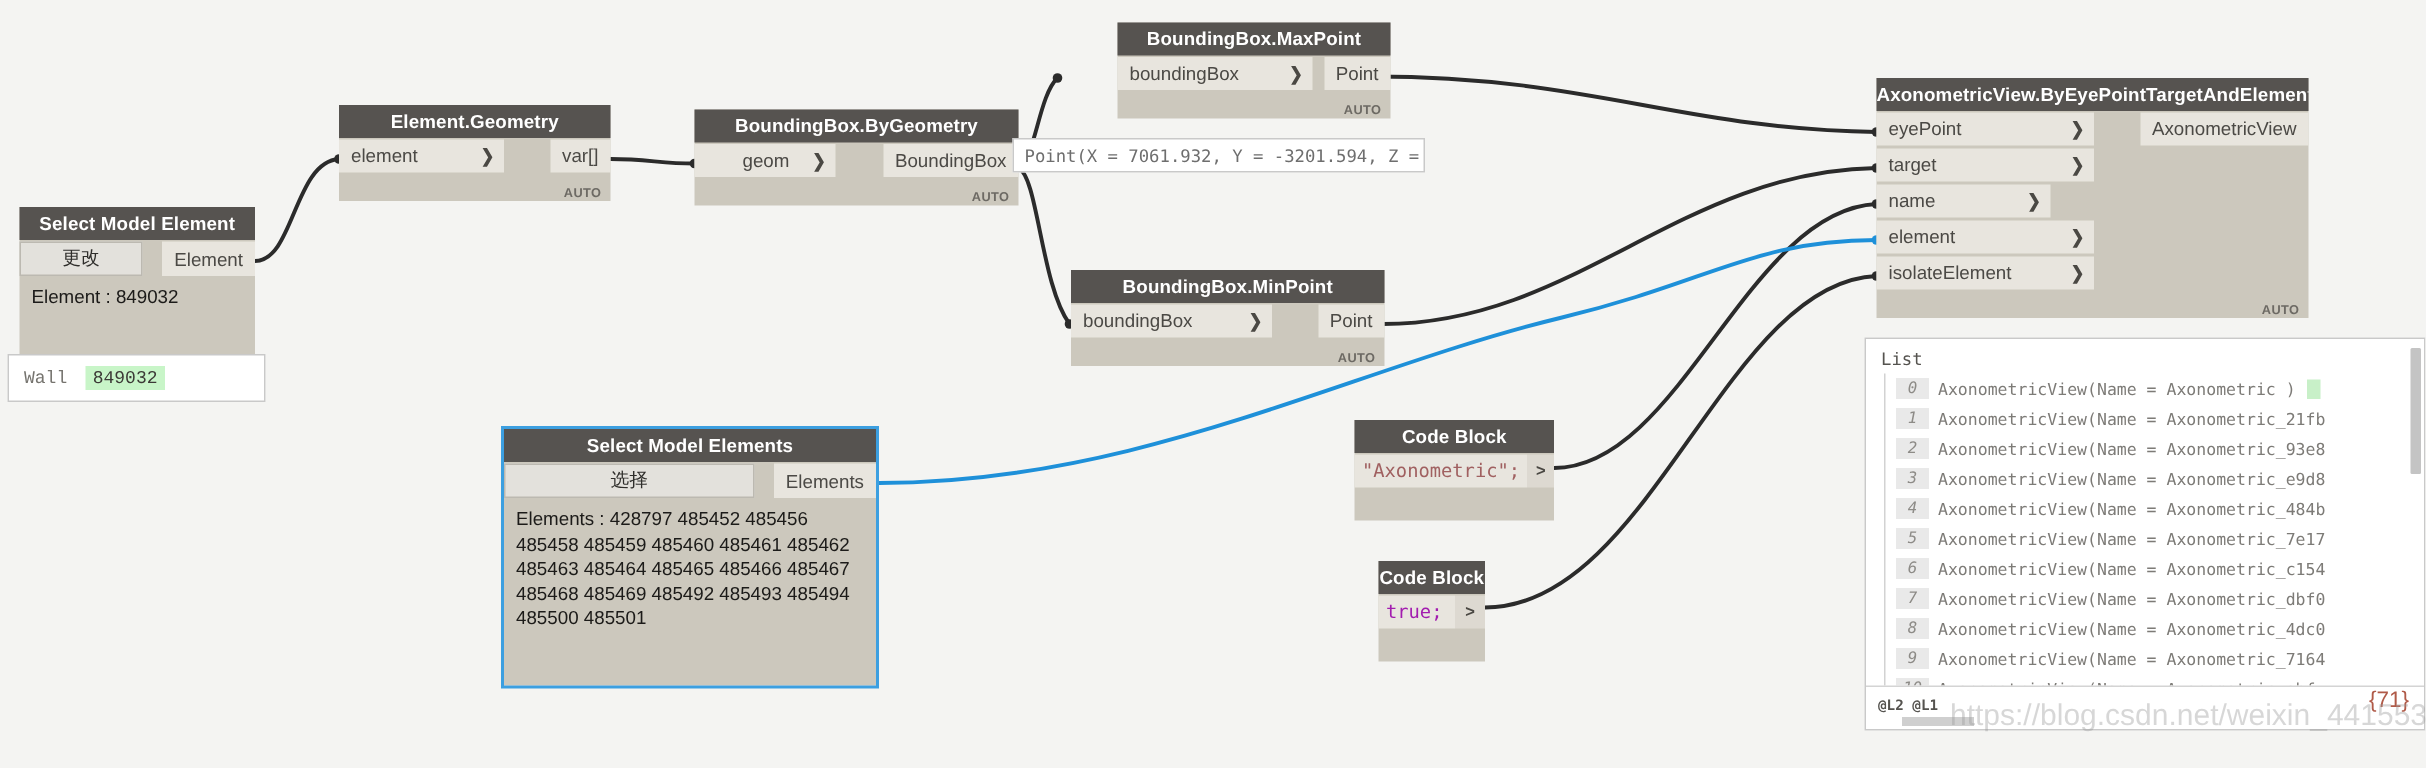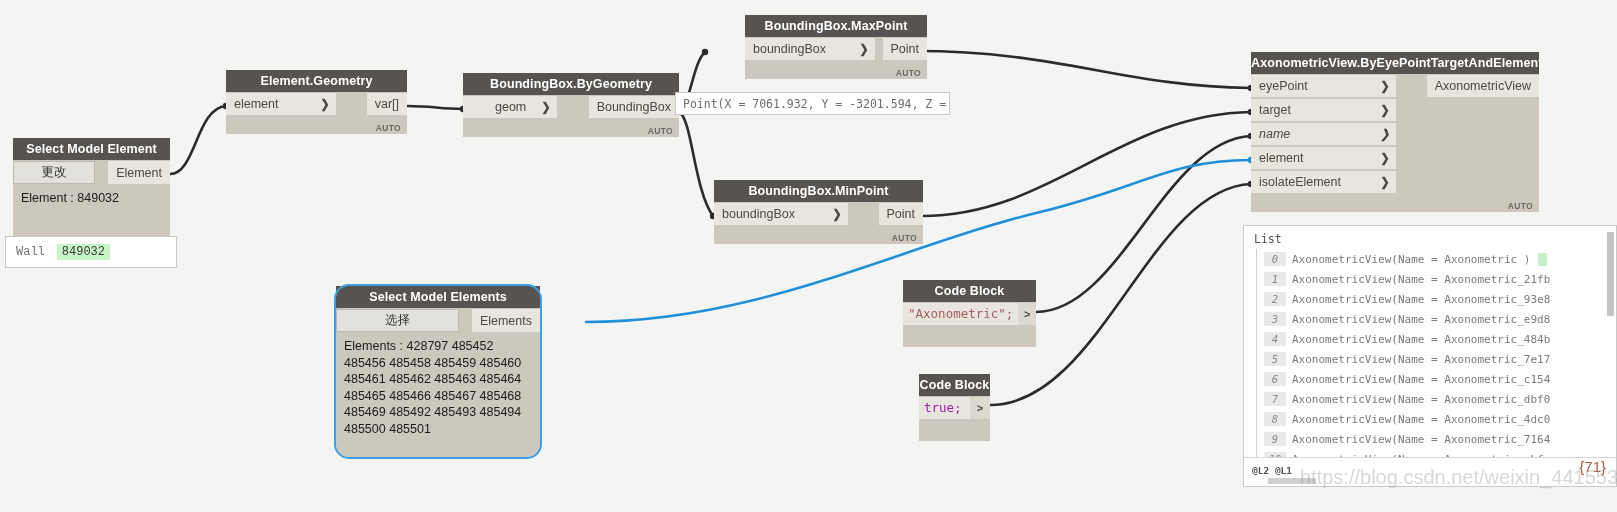--- a/index.html
+++ b/index.html
@@ -444,21 +444,21 @@
       </div>
     </div>
     <div class="sel-text" style="height:45px;">Element : 849032</div>
   </div>
 
   <div class="tag-box" style="left:5px; top:236px; width:172px; height:32px;">
     <span>Wall</span>
     <span class="tag-val">849032</span>
   </div>
 
-  <div class="node selected" style="left:336px; top:286px; width:204px;border-radius:13px;">
+  <div class="node selected" style="left:336px; top:286px; width:248px;">
     <div class="node-title">Select Model Elements</div>
     <div class="btn-row">
       <div class="sel-button">
         <span>选择</span>
       </div>
       <div class="sel-outport">
         <span>Elements</span>
       </div>
     </div>
     <div class="sel-text" style="height:115px;">Elements : 428797 485452 485456 485458 485459 485460 485461 485462 485463 485464 485465 485466 485467 485468 485469 485492 485493 485494 485500 485501</div>
@@ -494,21 +494,21 @@
           <span>AxonometricView</span>
         </div>
       </div>
       <div class="port-row">
         <div class="in-port" style="width:145px;">
           <span>target</span>
           <span class="caret">❯</span>
         </div>
       </div>
       <div class="port-row">
-        <div class="in-port" style="width:145px;font-style:italic;">
+        <div class="in-port" style="width:116px;">
           <span>name</span>
           <span class="caret">❯</span>
         </div>
       </div>
       <div class="port-row">
         <div class="in-port" style="width:145px;">
           <span>element</span>
           <span class="caret">❯</span>
         </div>
       </div>

